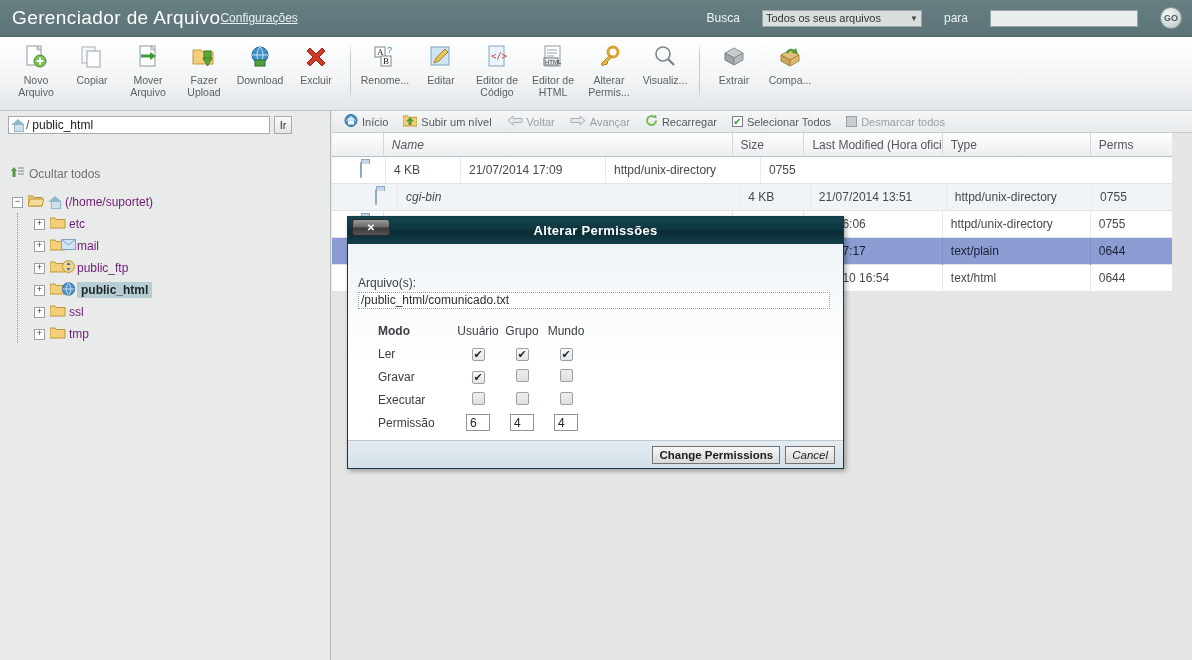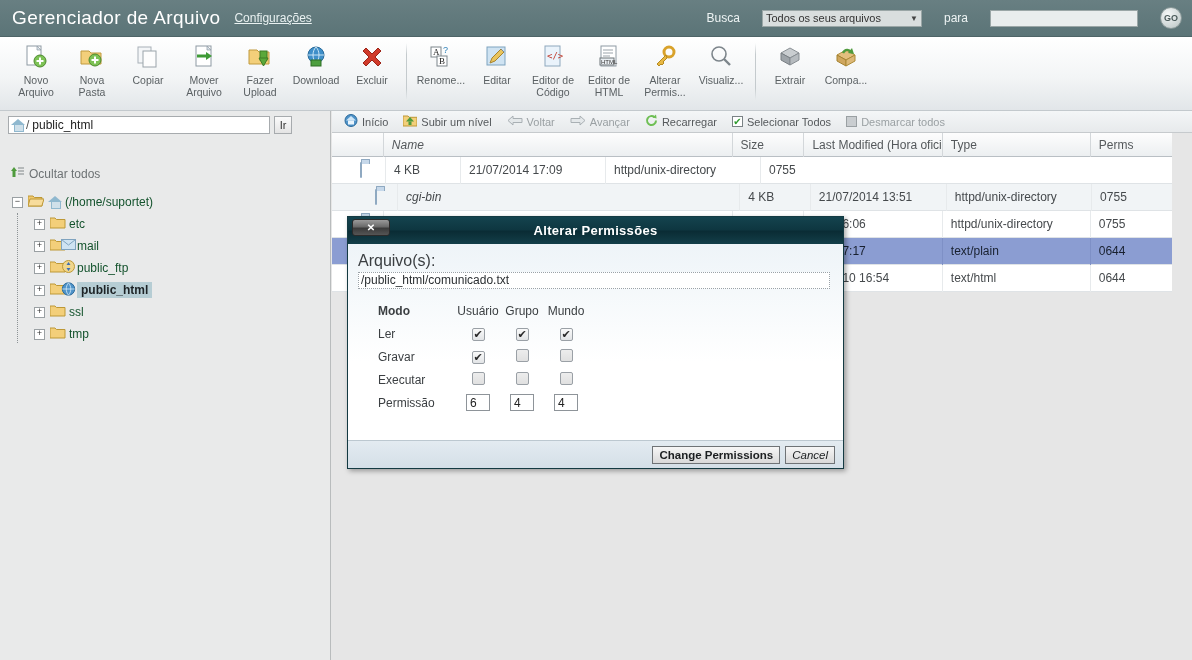--- a/index.html
+++ b/index.html
@@ -16,21 +16,21 @@
     position:absolute; left:0; top:0; width:1192px; height:37px;
     background:linear-gradient(#687f82,#5b7477);
     border-bottom:1px solid #4e6467;
     display:flex; align-items:center;
   }
   #apptitle {
     color:#ffffff; font-size:19px; letter-spacing:.4px;
     margin-left:12px; font-weight:normal; white-space:nowrap;
   }
   #settings-link {
-    color:#e9f1f1; font-size:12px; margin-left:14px;
+    color:#e9f1f1; font-size:12px; 
     text-decoration:underline; cursor:pointer; white-space:nowrap;
   }
   #search-area {
     margin-left:auto; margin-right:10px;
     display:flex; align-items:center; gap:22px;
   }
   #search-area .lbl { color:#eef4f4; font-size:12px; }
   .sel-box {
     width:160px; height:17px; background:#d9dede;
     border:1px solid #9aa6a6; font-size:11px; color:#333;
@@ -105,21 +105,21 @@
   #tree {
     position:absolute; left:12px; top:80px; right:6px;
   }
   .tnode { display:flex; align-items:center; height:22px; position:relative; }
   .tnode .expander {
     width:11px; height:11px; border:1px solid #9aa0a3; background:#fff;
     font-size:9px; line-height:9px; color:#333; text-align:center;
     margin-right:5px; cursor:pointer; font-family:"Liberation Mono", monospace;
     display:flex; align-items:center; justify-content:center;
   }
-  .tnode .tlabel { font-size:12px; color:#14532d; margin-left:3px; white-space:nowrap; }
+  .tnode .tlabel { font-size:12px; color:#701a75; margin-left:3px; white-space:nowrap; }
   .tnode.sel .tlabel { font-weight:bold; color:#1d2326; background:#b6cdd4; padding:1px 4px; }
   .indent { margin-left:22px; }
   .treeline {
     position:absolute; left:17px; top:96px; width:1px; height:222px;
     border-left:1px dotted #8d9396;
   }
 
   
   #rightpane {
     position:absolute; left:332px; top:111px; width:860px; height:549px;
@@ -197,21 +197,21 @@
     position:absolute; left:4px; top:2px; width:38px; height:17px;
     background:linear-gradient(#9a9a9a,#6a6a6a 45%,#3b3b3b 55%,#555);
     border:1px solid #2a2a2a; border-radius:3px;
     display:flex; align-items:center; justify-content:center;
     color:#fff; font-size:10px; font-weight:bold; cursor:pointer;
   }
   #dlg-body {
     height:196px; background:linear-gradient(#eef4f8,#ffffff 60%);
     padding:8px 10px 0 10px; position:relative;
   }
-  #lbl-arquivos { font-size:16px; color:#3b3f42; margin-bottom:2px; }
+  #lbl-arquivos { font-size:12px; color:#3b3f42; margin-bottom:2px;margin-top:24px; }
   #file-field {
     width:472px; height:17px; background:#fff; border:1px dotted #9aa2a8;
     font-size:12px; color:#2a2e31; padding:0 2px; line-height:15px;
     overflow:hidden; white-space:nowrap;
   }
   #perm-grid { margin-top:10px; margin-left:20px; }
   #perm-grid table { border-collapse:collapse; }
   #perm-grid td { font-size:12px; color:#3b3f42; height:23px; padding:0; }
   .col-lbl { width:78px; }
   .col-chk { width:44px; text-align:center; }
@@ -282,31 +282,20 @@
     <span class="ico">
       <svg width="26" height="26" viewBox="0 0 26 26">
           <rect x="4" y="2" width="14" height="19" fill="#fff" stroke="#8e9aa3"></rect>
           <polygon points="14,2 18,6 14,6" fill="#dbe3ea" stroke="#8e9aa3" stroke-width=".7"></polygon>
           <circle cx="17" cy="17" r="6" fill="#7dc255" stroke="#4d8a2e"></circle>
           <path d="M17 13.5v7M13.5 17h7" stroke="#fff" stroke-width="2"></path>
         </svg>
     </span>
     <span class="cap" style="white-space:pre-line">Novo
 Arquivo</span>
-  </div>
-  <div class="tbtn">
-    <span class="ico">
-      <svg width="26" height="26" viewBox="0 0 26 26">
-          <path d="M2 7h8l2 2h10v11H2z" fill="#f3cf7a" stroke="#c09a3e"></path>
-          <circle cx="16" cy="16" r="6" fill="#7dc255" stroke="#4d8a2e"></circle>
-          <path d="M16 12.5v7M12.5 16h7" stroke="#fff" stroke-width="2"></path>
-        </svg>
-    </span>
-    <span class="cap" style="white-space:pre-line">Nova
-Pasta</span>
   </div>
   <div class="tbtn">
     <span class="ico">
       <svg width="26" height="26" viewBox="0 0 26 26">
           <rect x="3" y="3" width="13" height="16" fill="#f4f6f8" stroke="#a8b0b7"></rect>
           <rect x="8" y="7" width="13" height="16" fill="#fdfdfd" stroke="#9aa3aa"></rect>
         </svg>
     </span>
     <span class="cap" style="white-space:pre-line">Copiar</span>
   </div>

